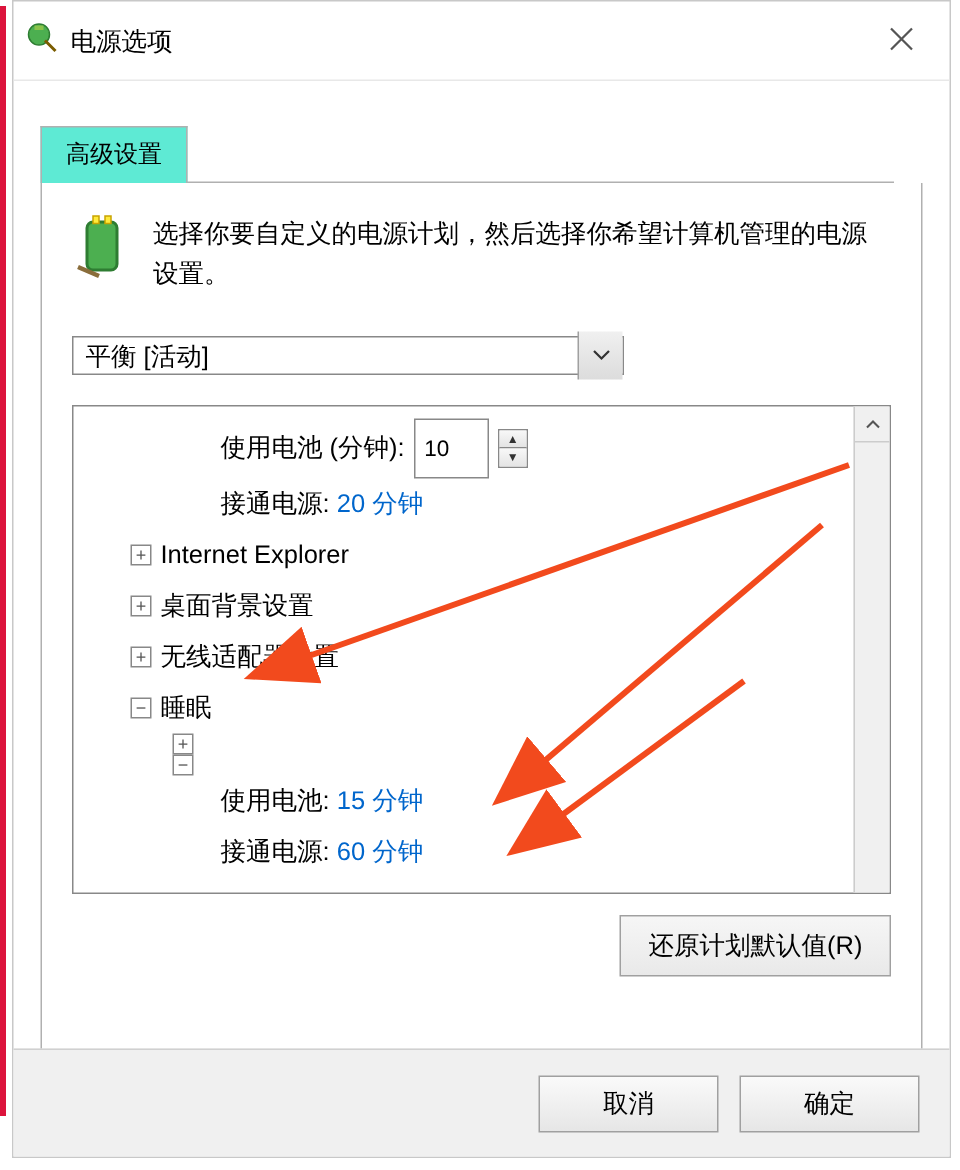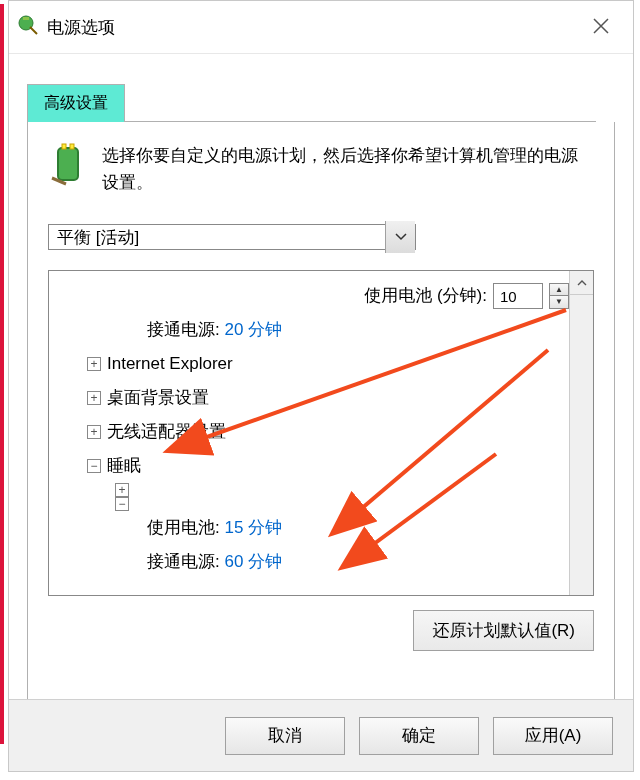--- a/index.html
+++ b/index.html
@@ -38,22 +38,22 @@
 
     .tree-row { display: flex; align-items: center; gap: 0; white-space: nowrap; }
     .indent-1 { padding-left: 28px; }
     .indent-2 { padding-left: 56px; }
     .indent-3 { padding-left: 88px; }
 
     .exp { display: inline-block; width: 14px; height: 14px; border: 1px solid #888; font-size: 12px; line-height: 12px; text-align: center; color: #555; margin-right: 6px; cursor: pointer; }
 
     .val-link { color: #0066cc; }
 
-    .spin-row { display: flex; align-items: center; gap: 6px; justify-content: flex-end; }
-    .spin-input { border: 1px solid #888; width: 50px; height: 26px; padding: 0 6px; font-size: 15px; }
+    .spin-row { display: flex; align-items: center; gap: 6px; }
+    .spin-input { border: 1px solid #888; width: 50px; height: 40px; padding: 0 6px; font-size: 15px; }
     .spin-btns { display: flex; flex-direction: column; border: 1px solid #888; }
     .spin-btns div { width: 18px; height: 12px; background: linear-gradient(#f8f8f8,#e4e4e4); display: flex; align-items: center; justify-content: center; font-size: 8px; color: #333; border-bottom: 1px solid #888; }
     .spin-btns div:last-child { border-bottom: none; }
 
     
     .restore-wrap { text-align: right; margin-top: 14px; }
     .restore-btn { display: inline-block; border: 1px solid #a0a0a0; background: linear-gradient(#f6f6f6,#e9e9e9); padding: 8px 18px; font-size: 17px; cursor: pointer; }
 
     
     .footer { position: absolute; left: 0; right: 0; bottom: 0; height: 72px; border-top: 1px solid #d0d0d0; background: #f0f0f0; display: flex; align-items: center; justify-content: flex-end; gap: 14px; padding: 0 20px; }
@@ -182,21 +182,20 @@
 
     <div class="restore-wrap">
       <span class="restore-btn">还原计划默认值(R)</span>
     </div>
 
   </div>
 
   <div class="footer">
     <div class="btn">取消</div>
     <div class="btn">确定</div>
-    <div class="btn">应用(A)</div>
   </div>
 
 </div>
 
 <svg class="arrows" width="640" height="780">
   <defs>
     <marker id="ah" markerWidth="12" markerHeight="10" refX="10" refY="5" orient="auto">
       <path d="M0 0 L12 5 L0 10 Z" fill="#f24a1d"></path>
     </marker>
   </defs>

